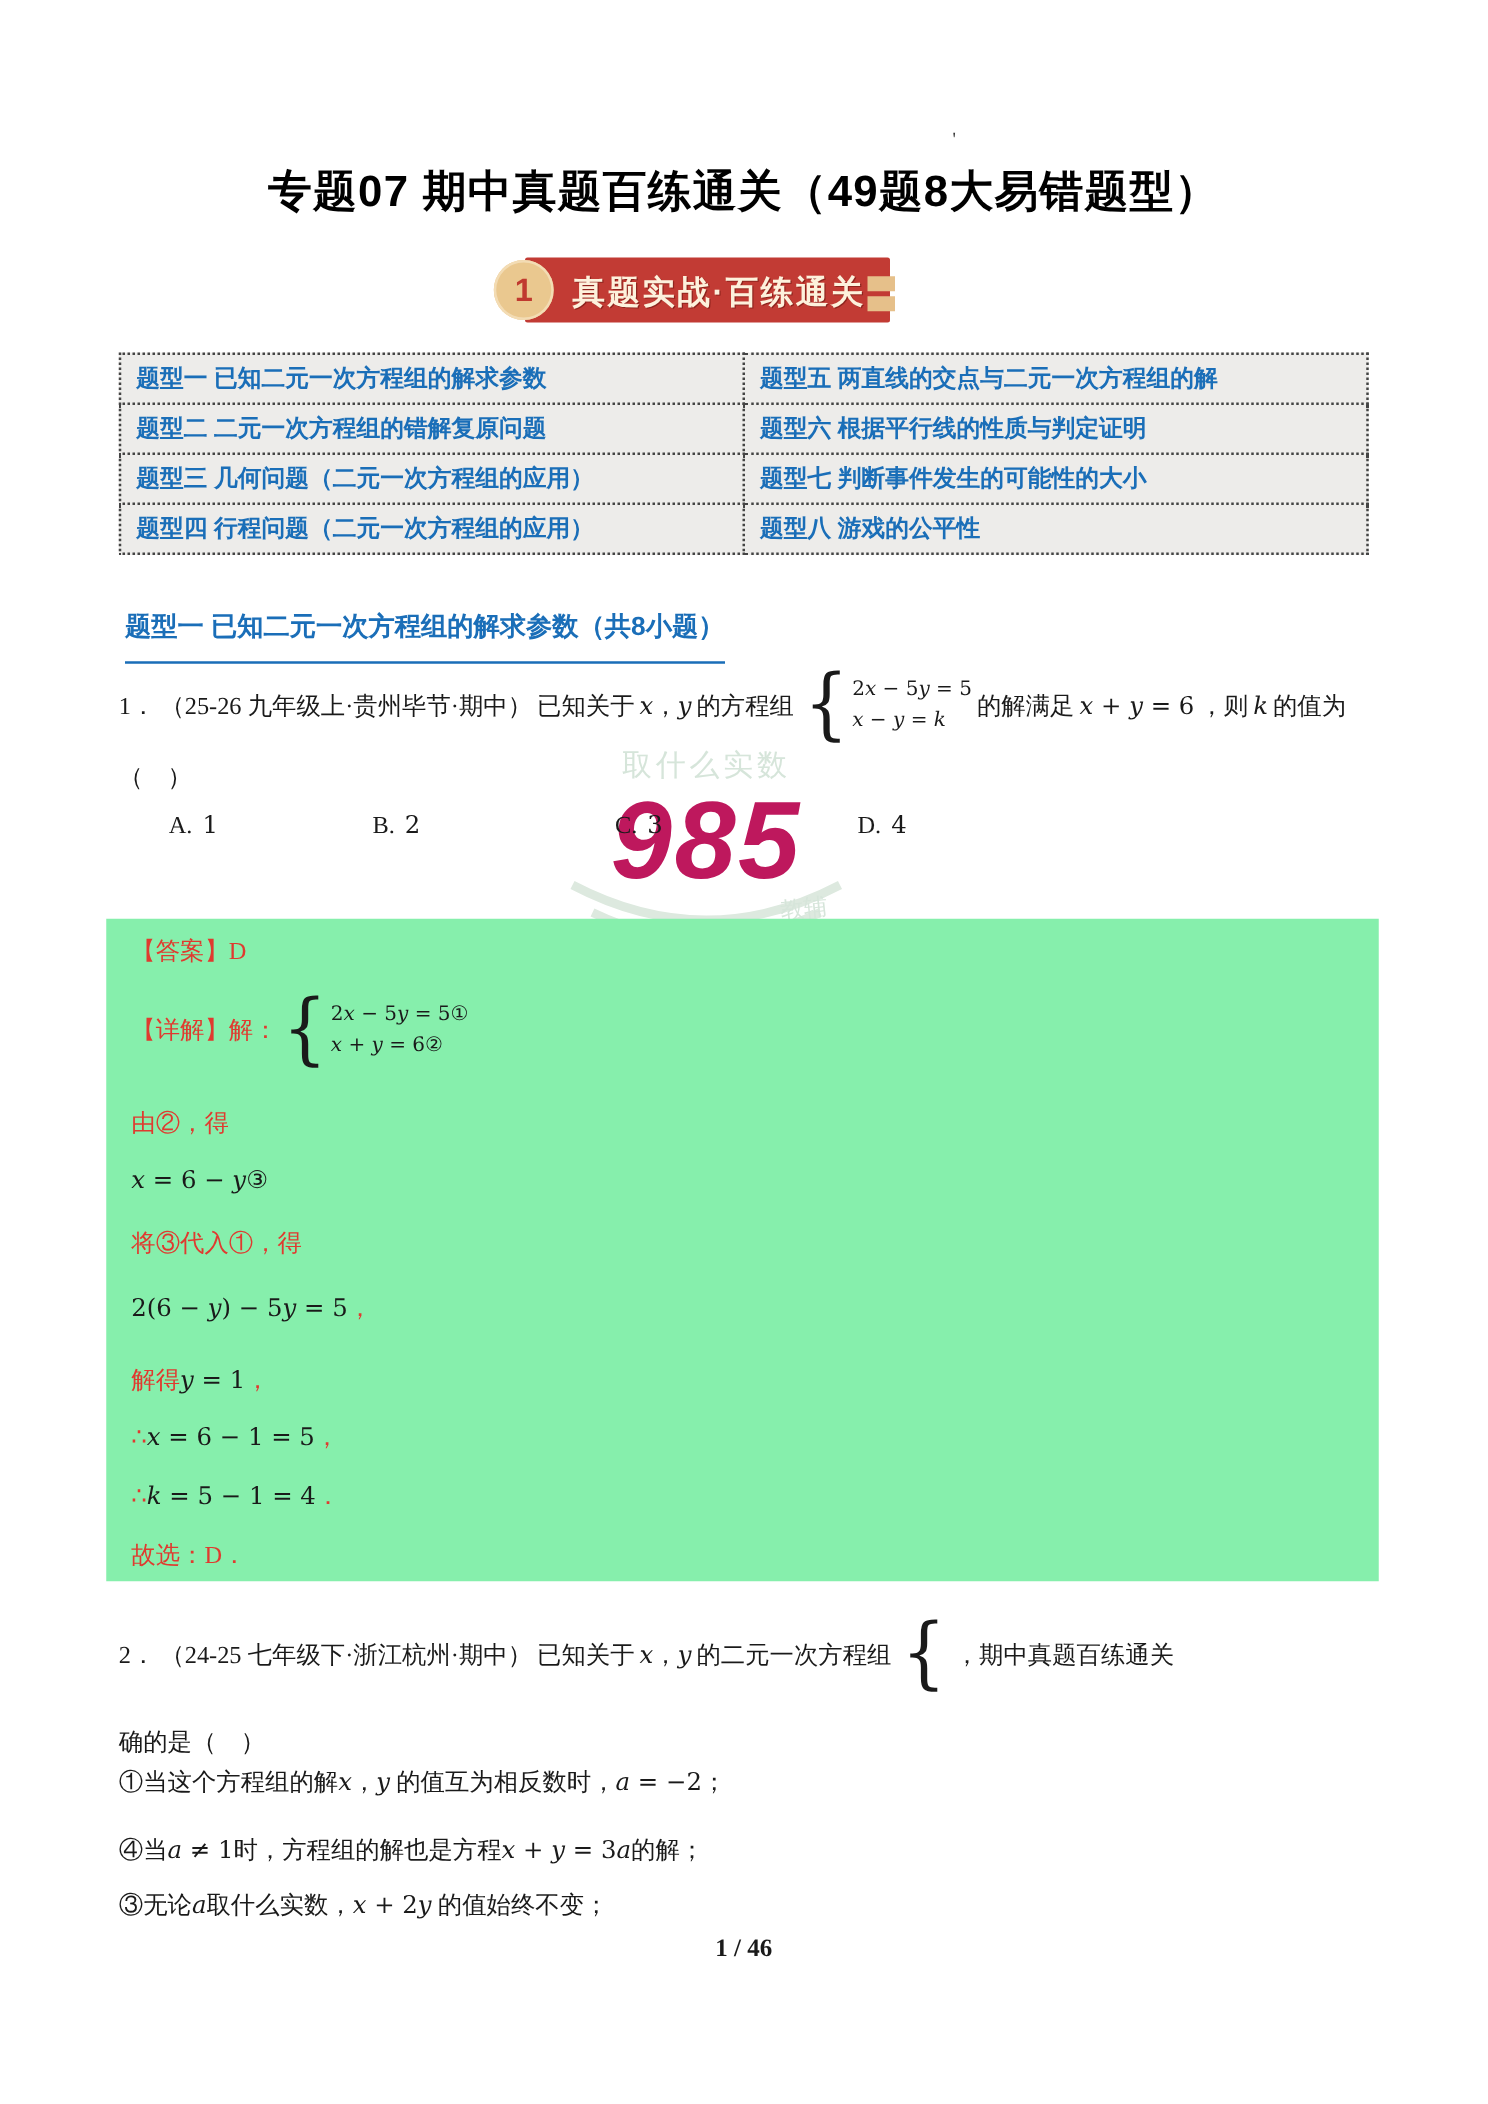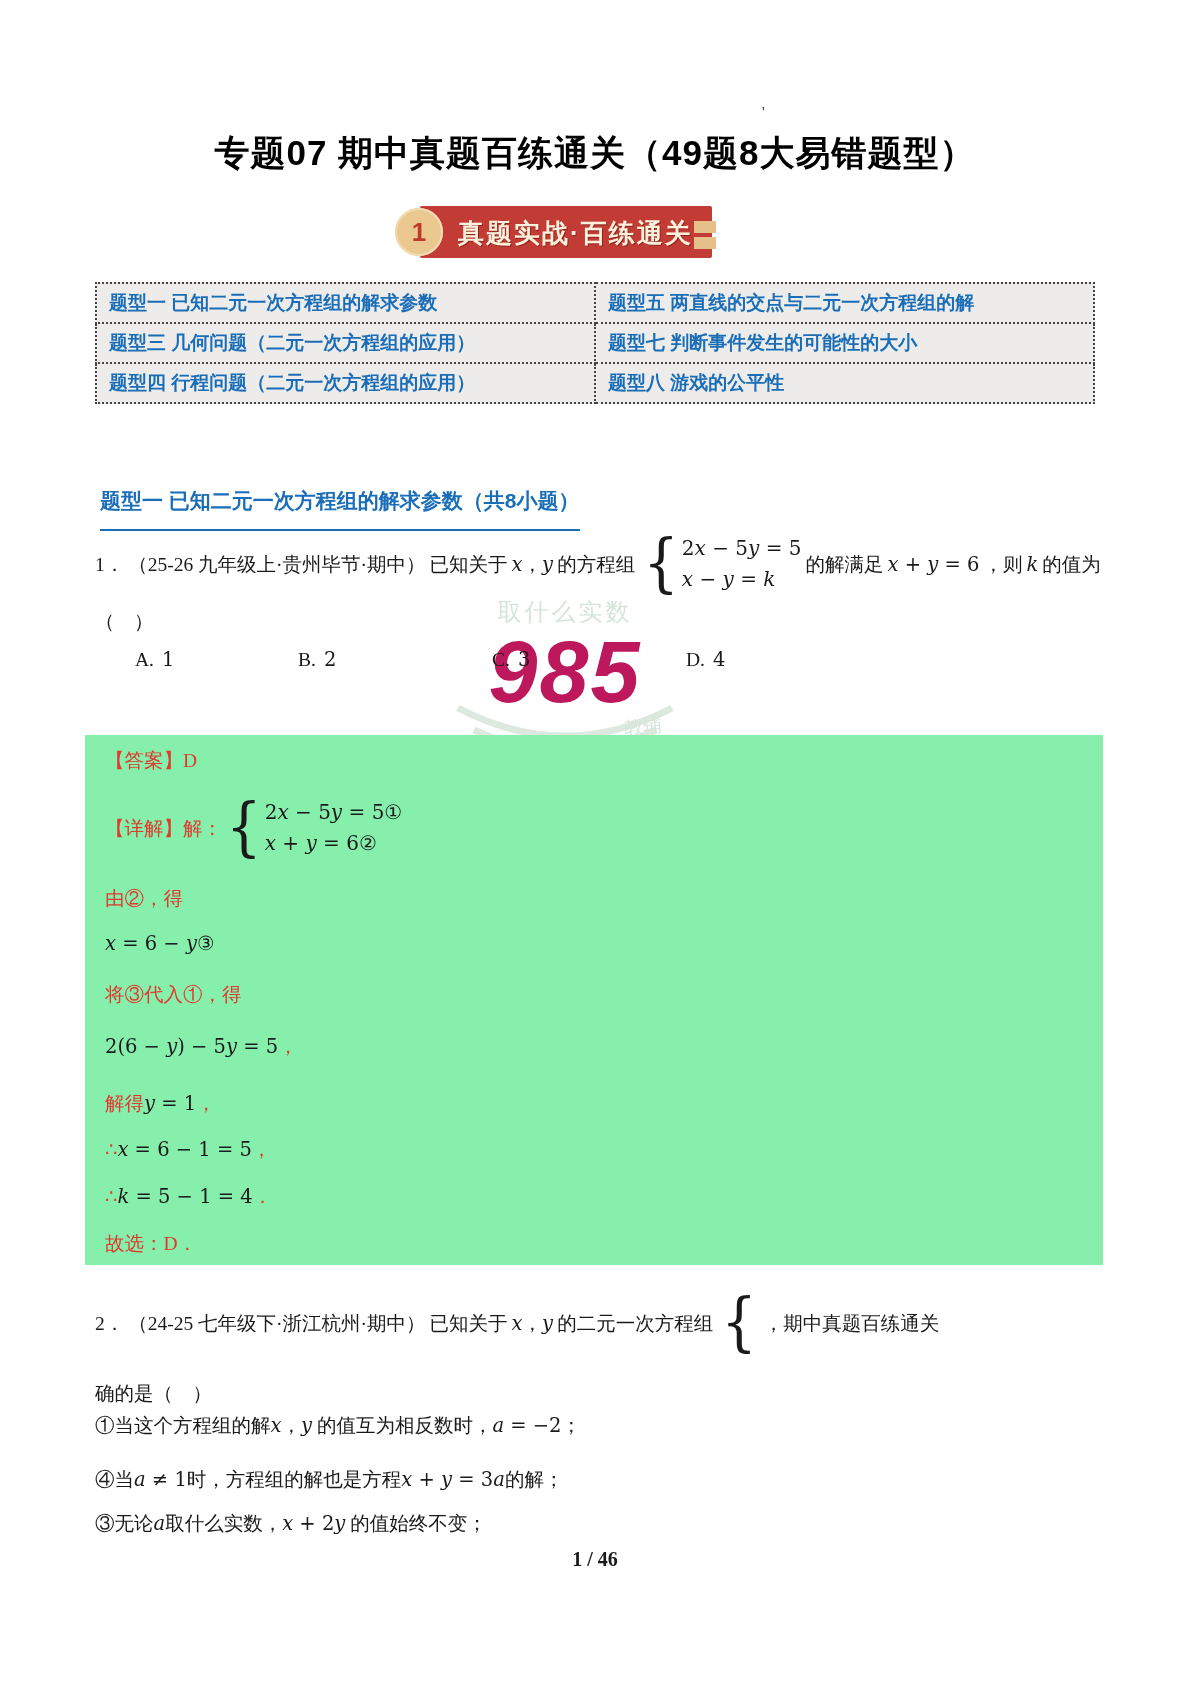--- a/index.html
+++ b/index.html
@@ -53,21 +53,21 @@
   .qline{display:flex;align-items:center;}
   .qline > span{margin-right:4px;}
 
   .math{font-family:"DejaVu Serif",serif;}
   .math em{font-style:italic;font-family:"DejaVu Serif",serif;}
 
   .brace-sys{display:inline-flex;align-items:center;margin:0 4px;z-index:2;}
   .brace{font-family:"DejaVu Serif",serif;font-size:56px;font-weight:400;line-height:0.95;
          transform:scaleY(1.12);margin-right:3px;}
   .sys{display:flex;flex-direction:column;}
-  .sys .math{font-size:20px;line-height:1.55;}
+  .sys .math{font-size:16px;line-height:1.55;}
 
   .options{position:absolute;top:648px;left:0;width:1034px;height:30px;z-index:2;}
   .opt{position:absolute;font-size:19.5px;white-space:nowrap;}
   .opt .optval{margin-left:8px;}
   .opt-a{left:135px;} .opt-b{left:298px;} .opt-c{left:492px;} .opt-d{left:686px;}
 
   
   .answer-box{position:absolute;left:85px;top:735px;width:1018px;height:530px;
           background:#86efac;z-index:1;}
   .al{position:absolute;left:20px;white-space:nowrap;font-size:19.5px;}
@@ -94,20 +94,24 @@
     <span class="banner-text">真题实战·百练通关</span>
     <div class="sq sq1"></div>
     <div class="sq sq2"></div>
   </div>
 
   <table class="topic-table">
     <tbody>
       <tr>
         <td>题型一 已知二元一次方程组的解求参数</td>
         <td>题型五 两直线的交点与二元一次方程组的解</td>
+      </tr>
+      <tr>
+        <td>题型二 二元一次方程组的错解复原问题</td>
+        <td>题型六 根据平行线的性质与判定证明</td>
       </tr>
       <tr>
         <td>题型三 几何问题（二元一次方程组的应用）</td>
         <td>题型七 判断事件发生的可能性的大小</td>
       </tr>
       <tr>
         <td>题型四 行程问题（二元一次方程组的应用）</td>
         <td>题型八 游戏的公平性</td>
       </tr>
     </tbody>

